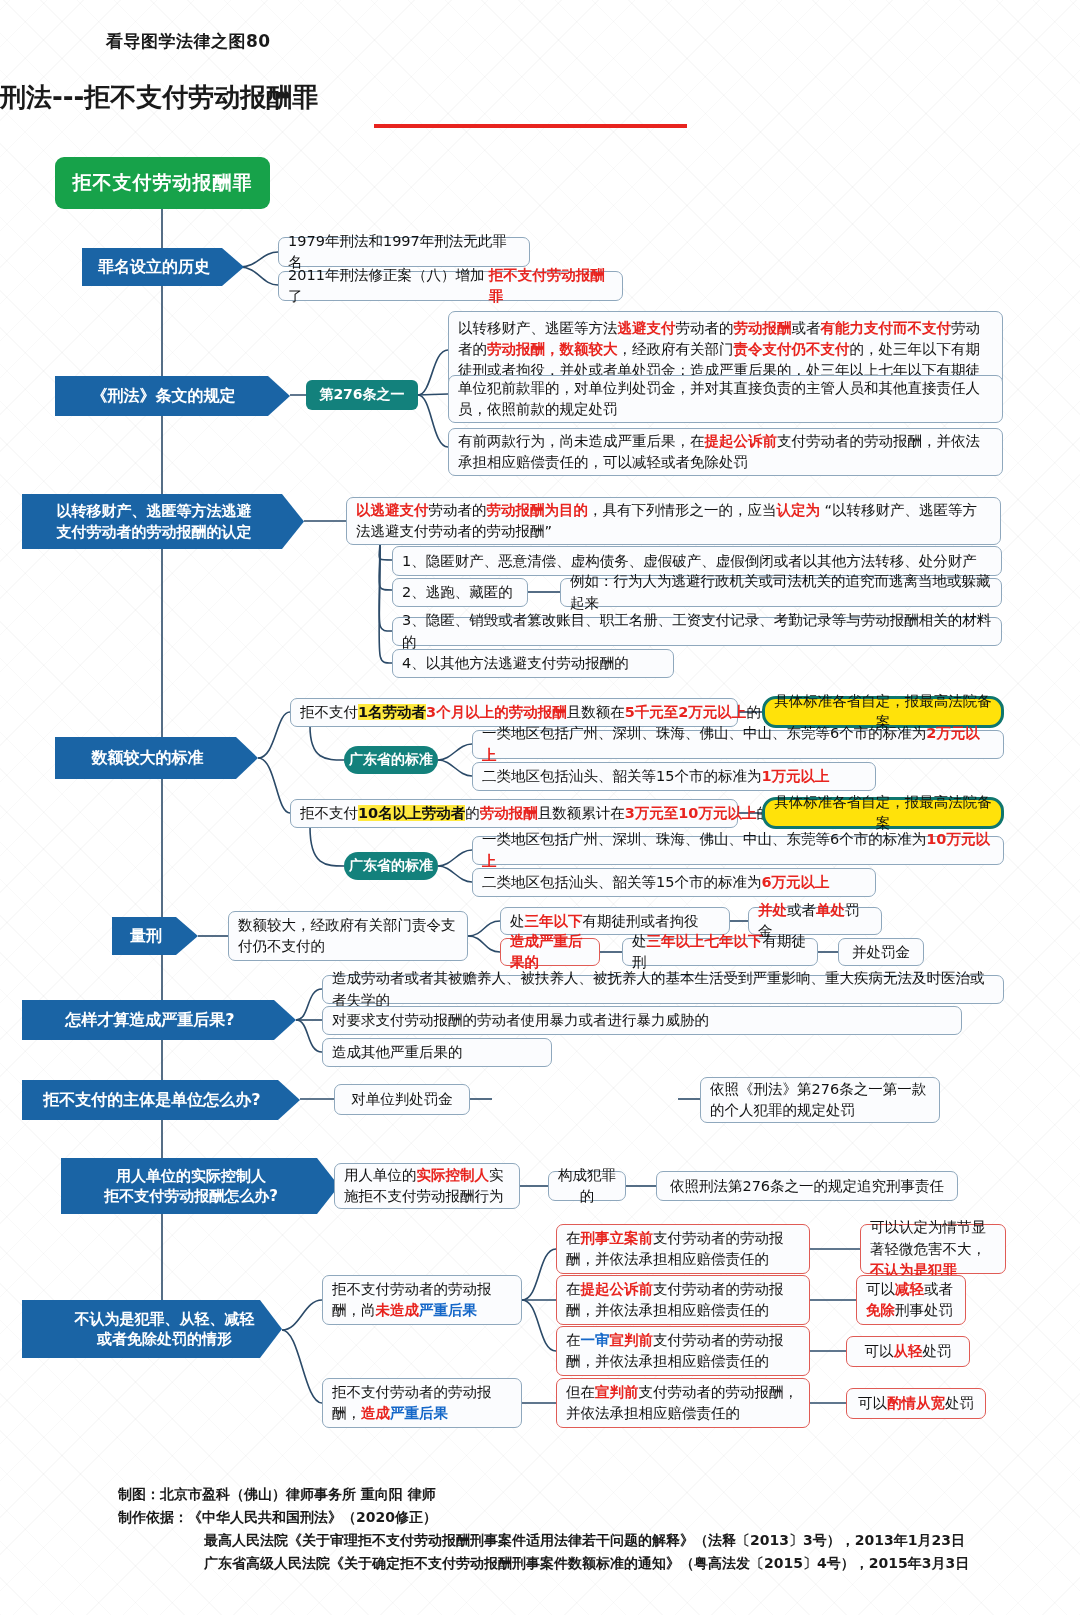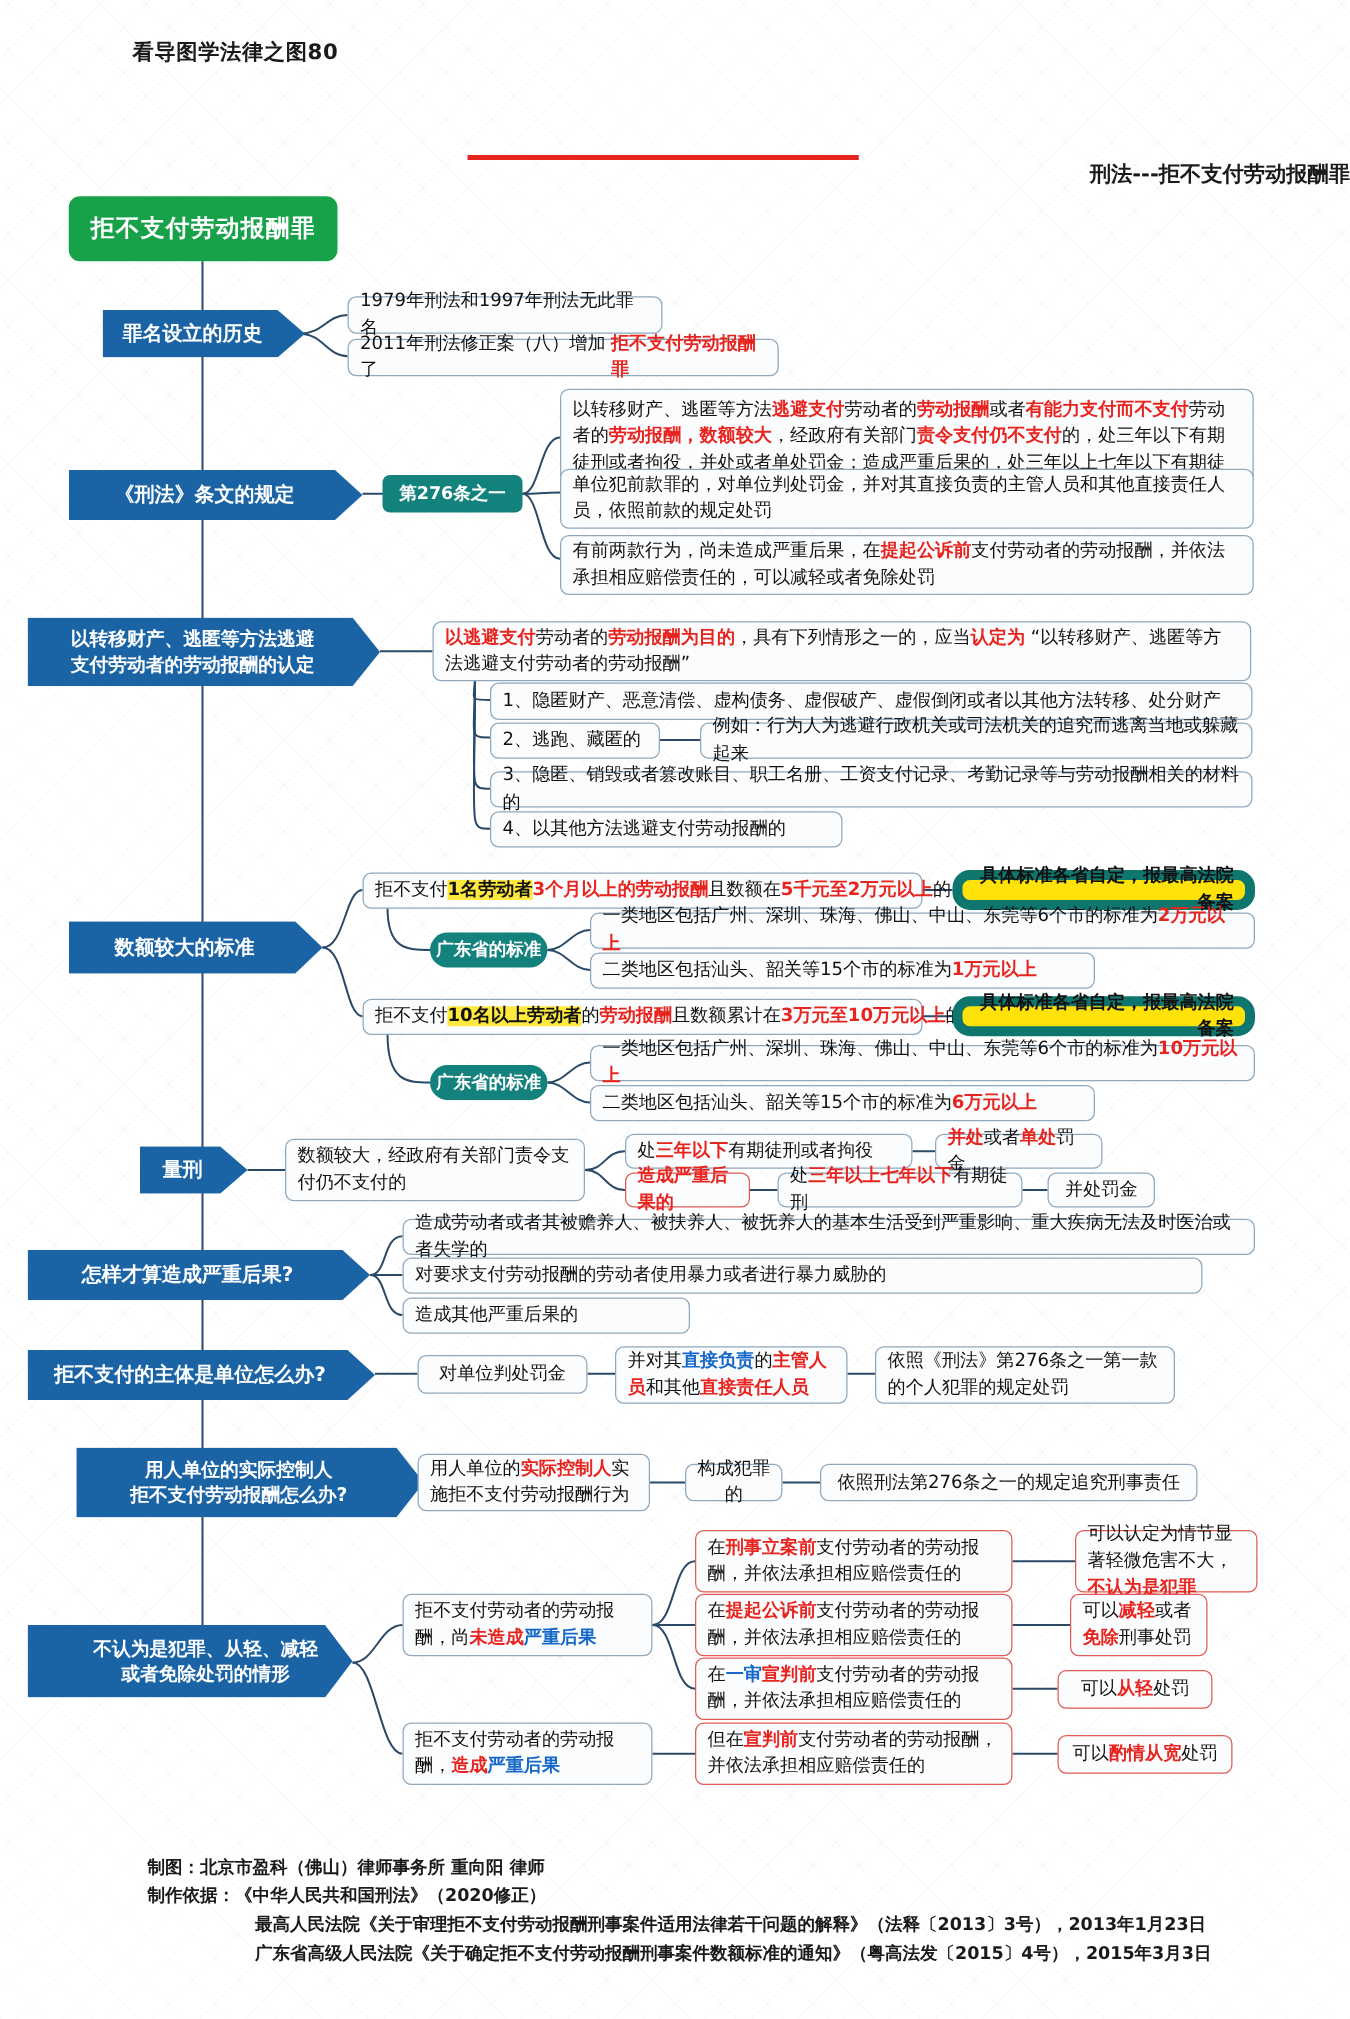--- a/index.html
+++ b/index.html
@@ -14,21 +14,21 @@
     color:#1a1a1a; overflow:hidden;
   }
   #canvas { position:absolute; inset:0; }
   svg.wires { position:absolute; left:0; top:0; width:1080px; height:1615px; pointer-events:none; }
   svg.wires path, svg.wires line { fill:none; stroke:#2b4a68; stroke-width:1.6; }
 
   .node { position:absolute; }
 
   
   .kicker { position:absolute; left:106px; top:30px; font-size:17px; font-weight:bold; letter-spacing:.5px; }
-  .maintitle { position:absolute; left:0; top:80px; width:1080px; text-align:right; font-size:17px; font-weight:bold;margin-top:48px; }
+  .maintitle { position:absolute; left:0; top:80px; width:1080px; text-align:left; font-size:26px; font-weight:bold; }
   .titleline { position:absolute; left:374px; top:124px; width:313px; height:4px; background:#e8241f; }
 
   
   .root {
     left:55px; top:157px; width:215px; height:52px;
     background:#17a24a; border-radius:9px; color:#fff;
     font-size:19px; font-weight:bold; display:flex; align-items:center; justify-content:center;
     letter-spacing:1px;
   }
 
@@ -50,21 +50,21 @@
   .teal.flat { border-radius:6px; }
 
   
   .bx {
     background:#fbfcfe; border:1.5px solid #8fa8bd; border-radius:7px;
     display:flex; align-items:center; padding:5px 9px;
     font-size:14.5px; line-height:1.45; color:#111;
   }
   .bx.c { justify-content:center; text-align:center; }
   .bx.red { border-color:#e05b55; }
-  .bx.yel { background:#ffe20a; border:8px solid #0f766e; border-radius:14px; font-weight:bold; justify-content:center; text-align:right; }
+  .bx.yel { background:#ffe20a; border:3px solid #0f766e; border-radius:14px; font-weight:normal; justify-content:center; text-align:center; }
 
   .r { color:#e8241f; font-weight:bold; }
   .b { color:#1567c8; font-weight:bold; }
   .hl { background:#ffe93f; font-weight:bold; }
 
   
   .foot { position:absolute; left:118px; top:1483px; font-size:14px; line-height:1.65; font-weight:bold; }
   .foot .ind { padding-left:86px; }
 </style>
 </head>
@@ -253,25 +253,20 @@
   </div>
   <div class="node bx" style="left:322px; top:1006px; width:640px; height:29px;">
     <span>对要求支付劳动报酬的劳动者使用暴力或者进行暴力威胁的</span>
   </div>
   <div class="node bx" style="left:322px; top:1038px; width:230px; height:29px;">
     <span>造成其他严重后果的</span>
   </div>
 
   <div class="node chev md" style="left:22px; top:1080px; width:278px; height:40px;">拒不支付的主体是单位怎么办?</div>
   <div class="node bx c" style="left:334px; top:1084px; width:136px; height:31px;">对单位判处罚金</div>
-  <div class="node bx" style="left:492px; top:1077px; width:186px; height:46px;">
-    <div>
-      <span>并对其</span><span class="b">直接负责</span><span>的</span><span class="r">主管人员</span><span>和其他</span><span class="r">直接责任人员</span>
-    </div>
-  </div>
   <div class="node bx" style="left:700px; top:1077px; width:240px; height:46px;">
     <span>依照《刑法》第276条之一第一款的个人犯罪的规定处罚</span>
   </div>
 
   <div class="node chev sm" style="left:22px; top:1158px; width:278px; height:56px; white-space:pre-line;margin-left:39px;">用人单位的实际控制人
 拒不支付劳动报酬怎么办?</div>
   <div class="node bx" style="left:334px; top:1163px; width:186px; height:46px;">
     <div>
       <span>用人单位的</span><span class="r">实际控制人</span><span>实施拒不支付劳动报酬行为</span>
     </div>

